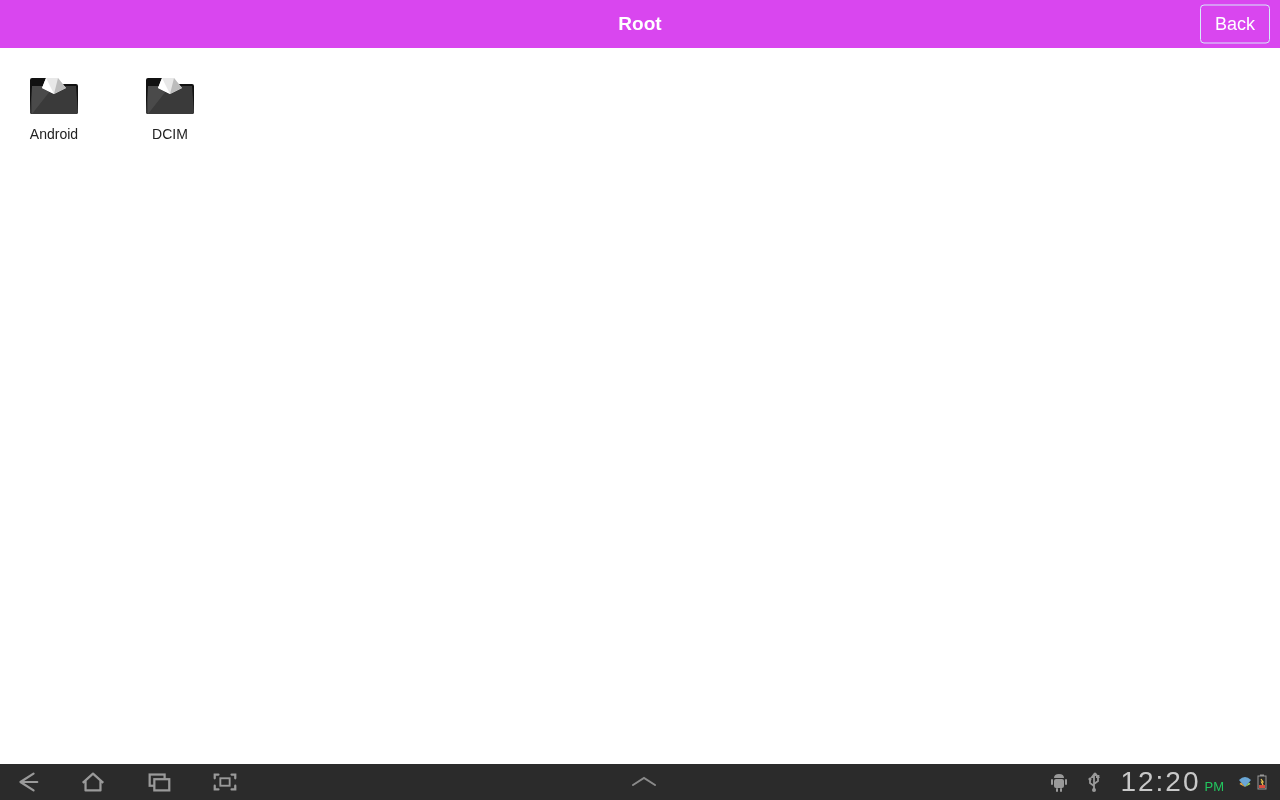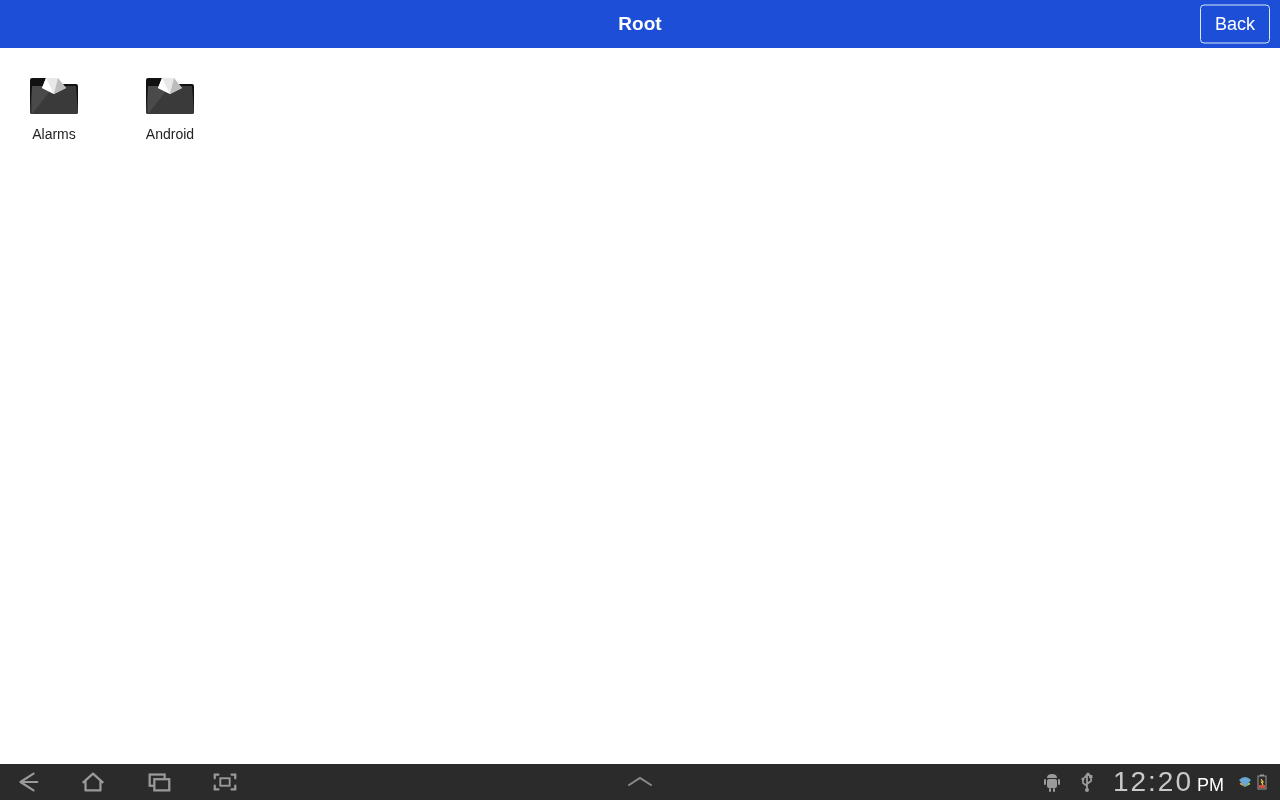--- a/index.html
+++ b/index.html
@@ -8,21 +8,21 @@
       height: 800px;
       overflow: hidden;
       font-family: Arial, Helvetica, sans-serif;
       background: #ffffff;
       display: flex;
       flex-direction: column;
     }
     
     .titlebar {
       height: 48px;
-      background: #1d4ed8;
+      background: #d946ef;
       display: flex;
       align-items: center;
       justify-content: center;
       position: relative;
     }
     .titlebar-title {
       color: #ffffff;
       font-size: 19px;
       font-weight: 600;
     }
@@ -91,60 +91,60 @@
       align-items: center;
       gap: 14px;
     }
     .sys-icon { width: 30px; height: 30px; display:flex; align-items:center; justify-content:center; cursor:pointer;}
     .clock {
       display: flex;
       align-items: baseline;
       gap: 4px;
     }
     .clock-time { font-size: 28px; color: #c9c9c9; font-weight: 300; letter-spacing: 2px;}
-    .clock-ampm { font-size: 18px; color: #ffffff; }
+    .clock-ampm { font-size: 13px; color: #22c55e; }
     .status-small { display:flex; gap:4px; align-items:center;}
     .wifi-ind { width: 14px; height: 14px; }
     .batt-ind { width: 12px; height: 16px; }
   </style>
 </head>
 <body>
 
 <div class="titlebar">
   <div class="titlebar-title">Root</div>
   <button class="back-btn">Back</button>
 </div>
 
 <div class="content">
   <div class="grid">
+
 
     <div class="folder-item">
       <svg class="folder-icon" viewBox="0 0 52 44">
         <path d="M2 10 L2 40 Q2 42 4 42 L48 42 Q50 42 50 40 L50 14 Q50 12 48 12 L24 12 L20 6 L4 6 Q2 6 2 8 Z" fill="#111"></path>
         <path d="M4 14 L48 14 L50 40 Q50 42 48 42 L4 42 Q2 42 2 40 Z" fill="#3a3a3a"></path>
         <path d="M4 14 L26 14 L4 42 Z" fill="#555" opacity="0.6"></path>
         <path d="M18 6 L30 6 L38 16 L26 22 L14 16 Z" fill="#e8e8e8"></path>
         <path d="M26 22 L38 16 L30 6 Z" fill="#bcbcbc"></path>
         <path d="M18 6 L26 22 L14 16 Z" fill="#ffffff"></path>
       </svg>
-      <div class="folder-label">Alarms</div>
+      <div class="folder-label">Android</div>
     </div>
 
     <div class="folder-item">
       <svg class="folder-icon" viewBox="0 0 52 44">
         <path d="M2 10 L2 40 Q2 42 4 42 L48 42 Q50 42 50 40 L50 14 Q50 12 48 12 L24 12 L20 6 L4 6 Q2 6 2 8 Z" fill="#111"></path>
         <path d="M4 14 L48 14 L50 40 Q50 42 48 42 L4 42 Q2 42 2 40 Z" fill="#3a3a3a"></path>
         <path d="M4 14 L26 14 L4 42 Z" fill="#555" opacity="0.6"></path>
         <path d="M18 6 L30 6 L38 16 L26 22 L14 16 Z" fill="#e8e8e8"></path>
         <path d="M26 22 L38 16 L30 6 Z" fill="#bcbcbc"></path>
         <path d="M18 6 L26 22 L14 16 Z" fill="#ffffff"></path>
       </svg>
-      <div class="folder-label">Android</div>
-    </div>
-
+      <div class="folder-label">DCIM</div>
+    </div>
 
 
 
   </div>
 </div>
 
 <div class="systembar">
   <div class="sys-left">
     <div class="sys-icon">
       <svg viewBox="0 0 30 30" width="28" height="28">

